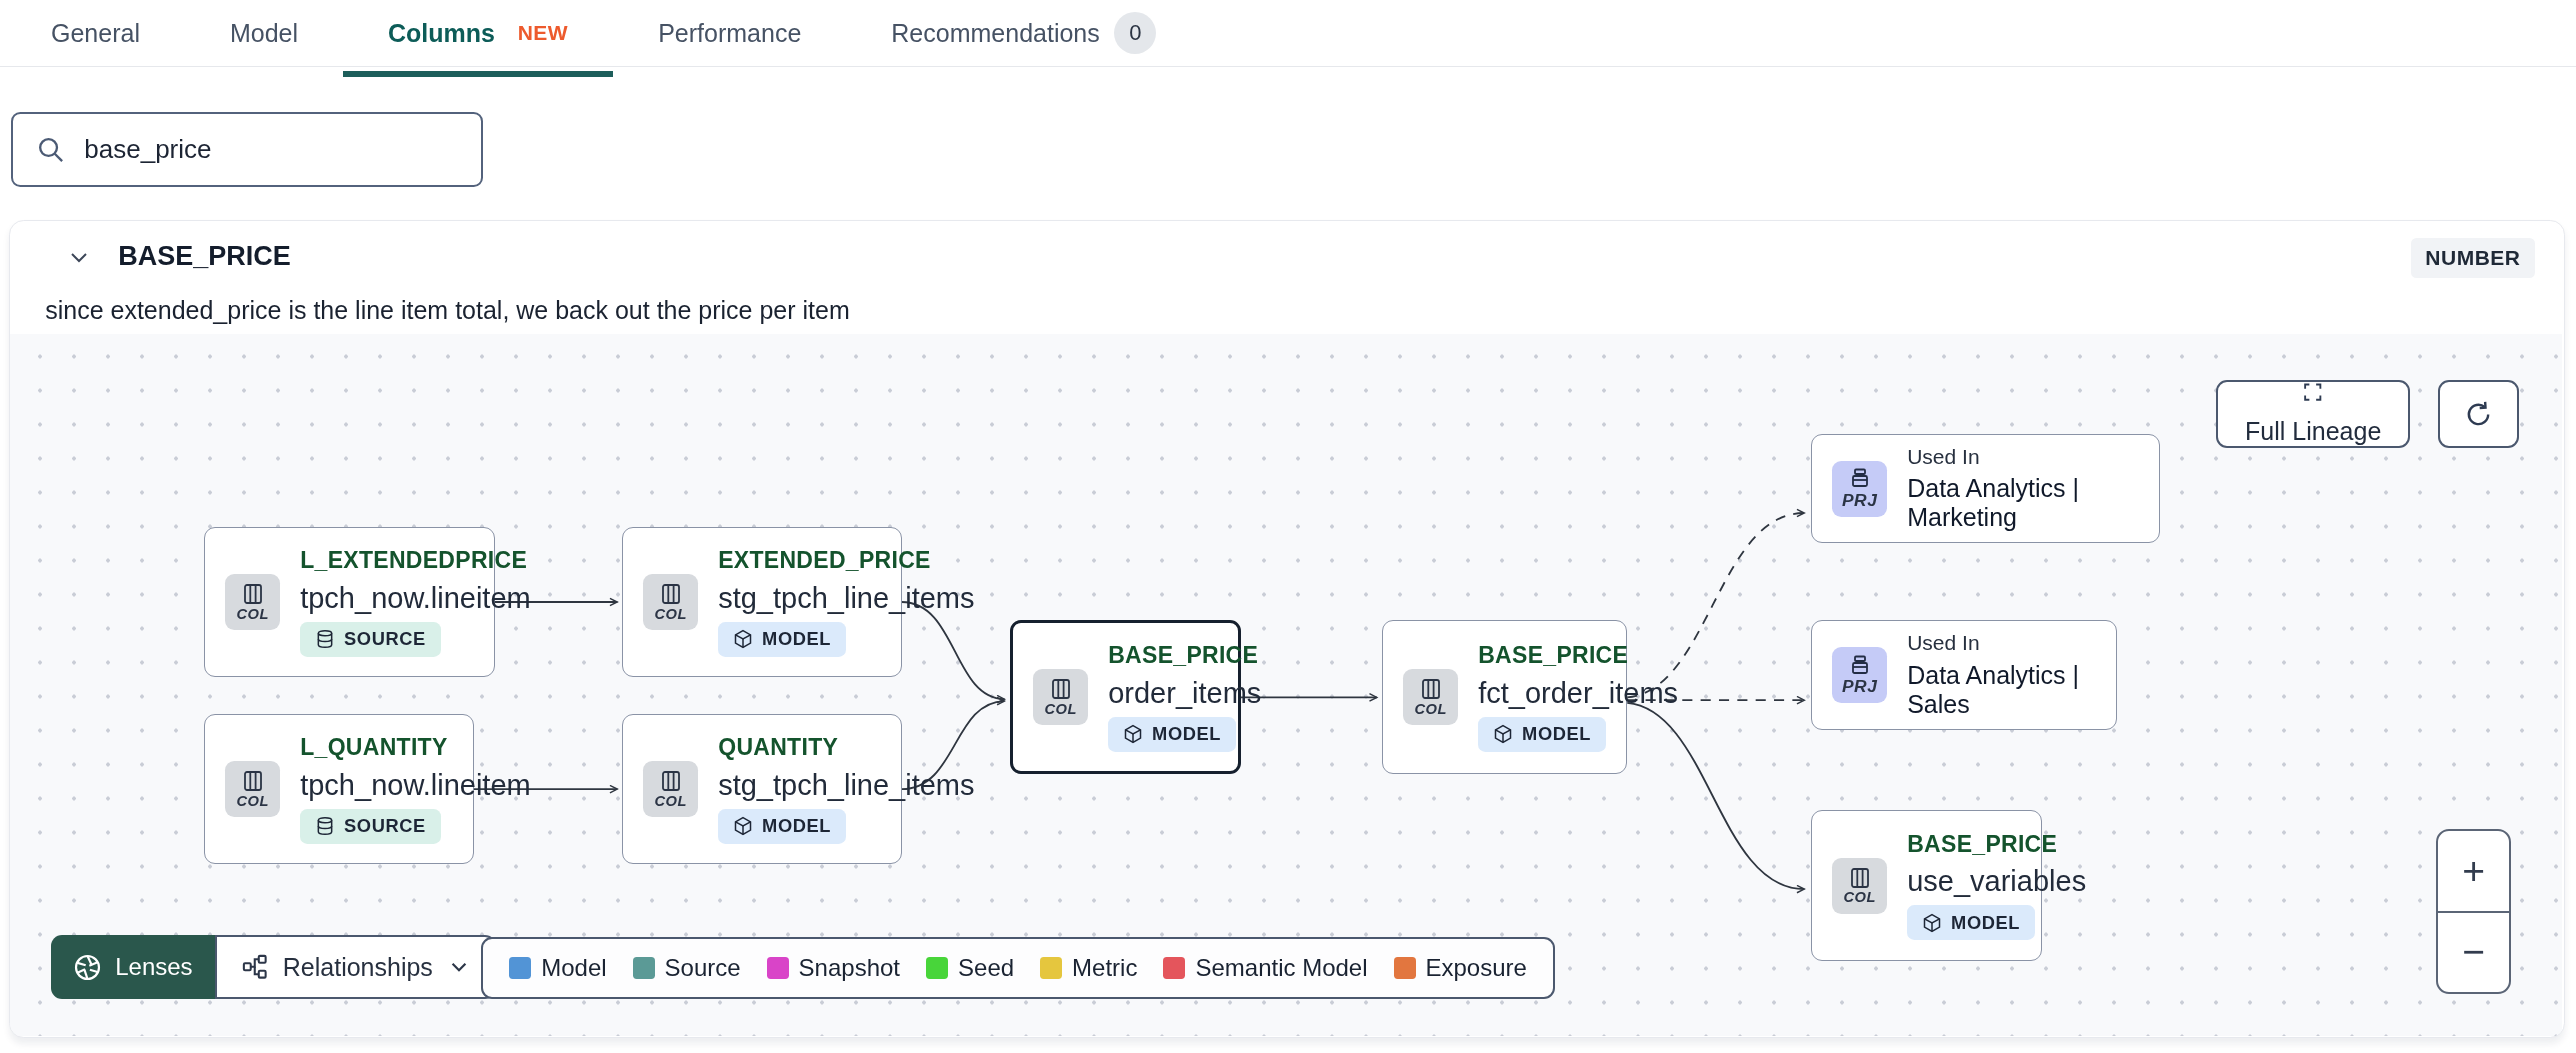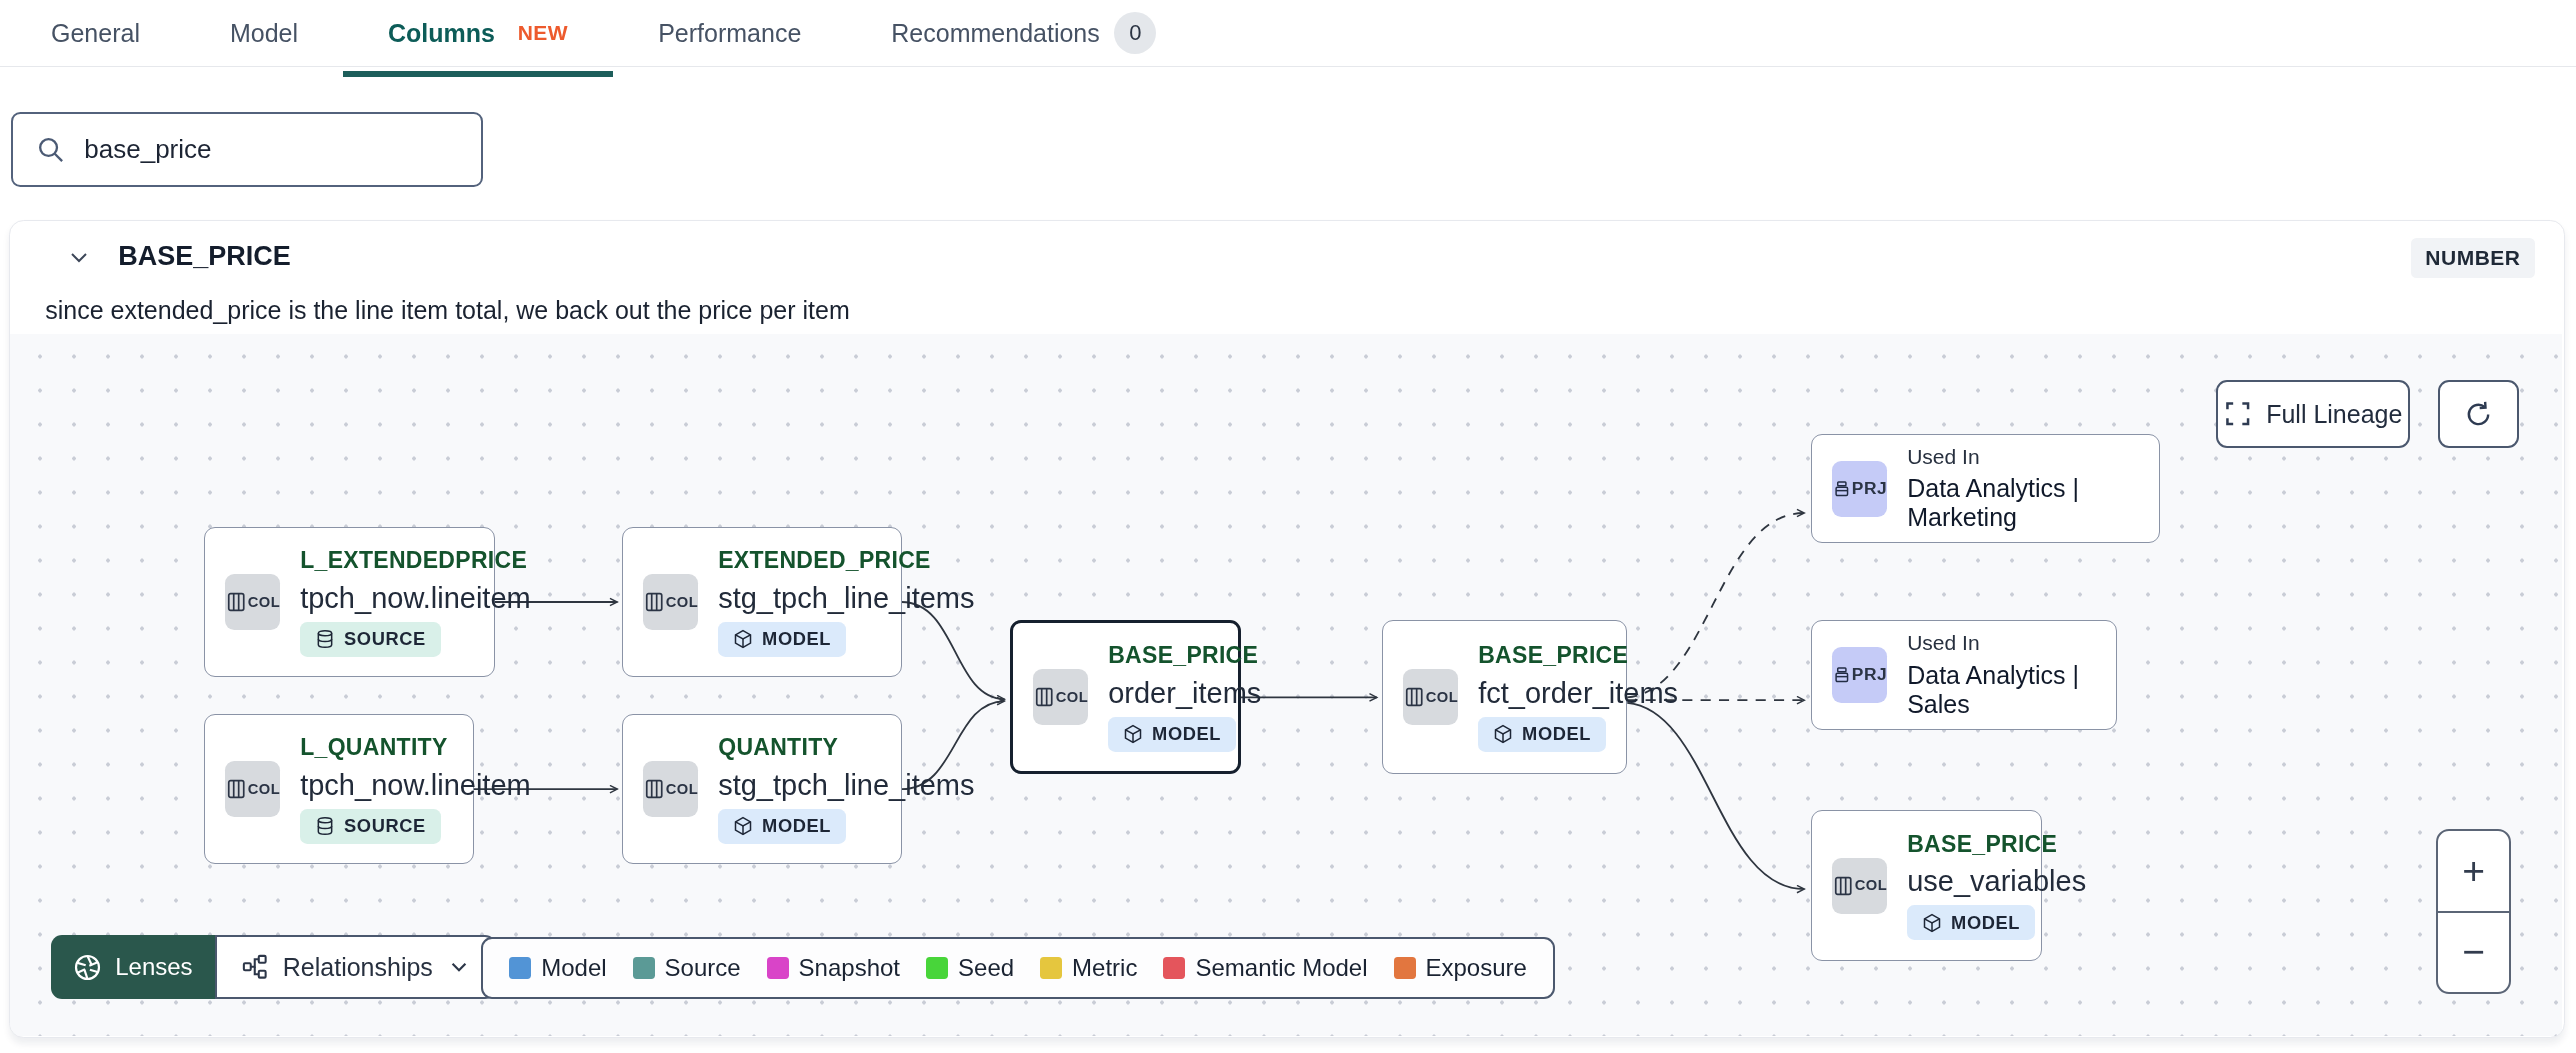--- a/index.html
+++ b/index.html
@@ -42,40 +42,40 @@
             background:#f8f9fb;
             background-image:radial-gradient(circle, #c9cdd6 1.6px, transparent 1.7px);
             background-size:34px 34px; background-position:13px 5.5px; }
   .edges { position:absolute; left:0; top:0; pointer-events:none; }
 
   
   .node { position:absolute; background:#fff; border:1.8px solid #8a93a6; border-radius:11px;
           display:flex; align-items:center; gap:20px; padding:0 20px; cursor:pointer; }
   .node.selected { border:3.7px solid #16202e; }
   .node-icon { width:55px; height:56px; border-radius:9.2px; background:#d7dade;
-               display:flex; flex-direction:row; align-items:center; justify-content:center;
-               color:#2b3445; flex:0 0 auto; }
+               display:flex; flex-direction:column; align-items:center; justify-content:center;
+               color:#2b3445; flex:0 0 auto;font-style:italic; }
   .node-icon.prj { background:#c5cbf7; }
   .node-icon .kind { font-size:14.7px; font-weight:600; letter-spacing:0.5px; margin-top:-0.9px; }
   .node-icon.prj .kind { font-size:17.4px; }
   .node-body { display:flex; flex-direction:column; align-items:flex-start; gap:7.3px; }
   .node-title { font-size:23px; font-weight:700; color:#14532d; letter-spacing:0.3px; }
   .node-sub { font-size:29px; color:#222b3a; }
   .node-badge { display:inline-flex; align-items:center; gap:9.2px; border-radius:7.3px;
                 padding:6.4px 14.7px; font-size:18.3px; font-weight:600; letter-spacing:0.6px; color:#1d2636; }
   .node-badge.source { background:#d9f0e9; }
   .node-badge.model { background:#dbeafb; }
   .usedin-label { font-size:21px; color:#27303f; margin-bottom:5.5px; }
   .usedin-title { font-size:25px; color:#10192a; }
 
   
   .btn { position:absolute; background:#fff; border:2.3px solid #4b586e; border-radius:11px;
          display:flex; align-items:center; justify-content:center; gap:14.7px;
          font-size:25px; color:#222c3d; cursor:pointer; }
-  .full-lineage { left:2206px; top:46px; width:194px; height:68px; }
+  .full-lineage { left:2206px; top:46px; width:194px; height:68px;flex-direction:column; }
   .refresh { left:2428px; top:46px; width:81px; height:68px; }
 
   .bottombar { position:absolute; left:41px; top:601px; display:flex; align-items:stretch; }
   .lenses { display:flex; align-items:center; gap:13px; background:#2a574c; color:#fff;
             border-radius:11px 0 0 11px; padding:4px 22px; height:64px; font-size:24px; cursor:pointer; }
   .relationships { display:flex; align-items:center; gap:14.7px; background:#fff;
                    border:2.3px solid #4b586e; border-radius:0 11px 11px 0; padding:0 24px;
                    height:64px; font-size:25px; color:#27303f; cursor:pointer; }
   .legend { position:absolute; left:471px; top:603px; height:62px; display:flex; align-items:center;
             gap:26px; padding:0 26px; background:#fdfdfe; border:2.3px solid #4b586e; border-radius:11px; }

